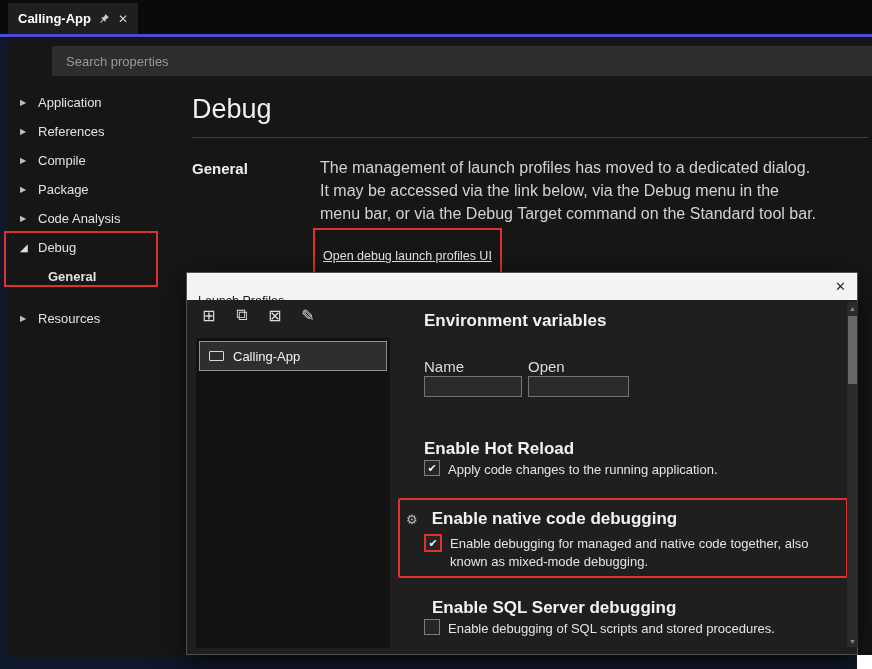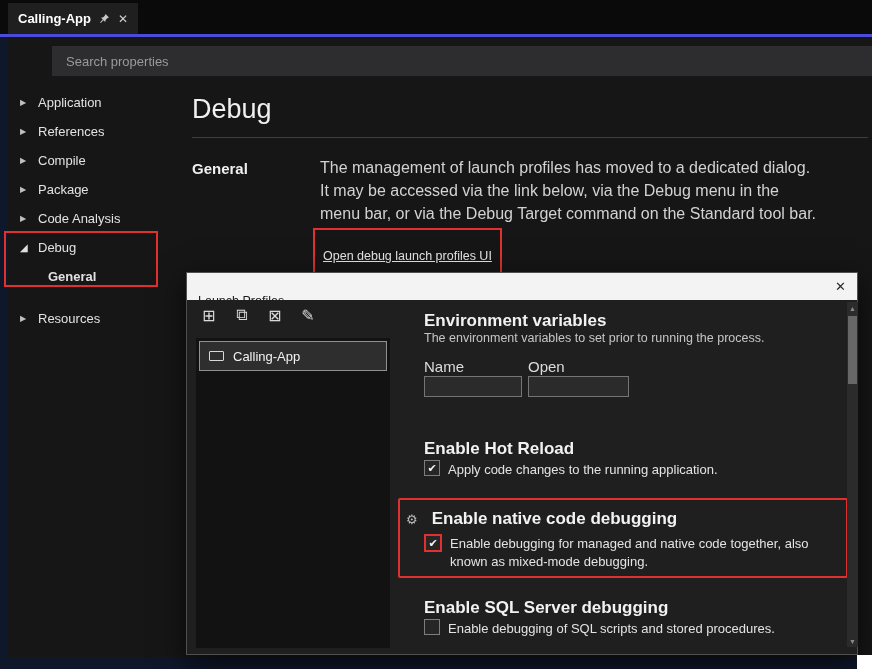--- a/index.html
+++ b/index.html
@@ -169,21 +169,20 @@
       </div>
 
       <div class="profiles-pane">
         <div class="profile-item">
           <span class="profile-icon"></span>
           <span class="profile-label">Calling-App</span>
         </div>
       </div>
 
       <div class="heading" style="left:237px; top:11px;">Environment variables</div>
-      <div class="desc" style="left:237px; top:31px; width:404px;">The environment variables to set prior to running the process.</div>
       <div class="col-label" style="left:237px; top:58px;">Name</div>
       <div class="col-label" style="left:341px; top:58px;">Open</div>
       <input class="env-input" style="left: 237px; top: 76px; width: 98px;" value="">
       <input class="env-input" style="left: 341px; top: 76px; width: 101px;" value="">
 
       <div class="heading" style="left:237px; top:139px;">Enable Hot Reload</div>
       <div class="cb-row" style="left:237px; top:160px;">
         <span class="checkbox">
           <span>✔</span>
         </span>
@@ -195,21 +194,21 @@
         <span class="gear">⚙</span>
         <span class="heading" style="position:static;padding-left:8px;">Enable native code debugging</span>
       </div>
       <div class="cb-row" style="left:237px; top:234px;">
         <span class="checkbox red">
           <span>✔</span>
         </span>
         <span class="cb-label" style="width:392px;">Enable debugging for managed and native code together, also known as mixed-mode debugging.</span>
       </div>
 
-      <div class="heading" style="left:237px; top:298px;">Enable SQL Server debugging</div>
+      <div class="heading" style="left:245px; top:298px;">Enable SQL Server debugging</div>
       <div class="cb-row" style="left:237px; top:319px;">
         <span class="checkbox"></span>
         <span class="cb-label">Enable debugging of SQL scripts and stored procedures.</span>
       </div>
 
       <div class="scrollbar">
         <div class="scroll-arrow up">▲</div>
         <div class="scroll-thumb"></div>
         <div class="scroll-arrow down">▼</div>
       </div>

